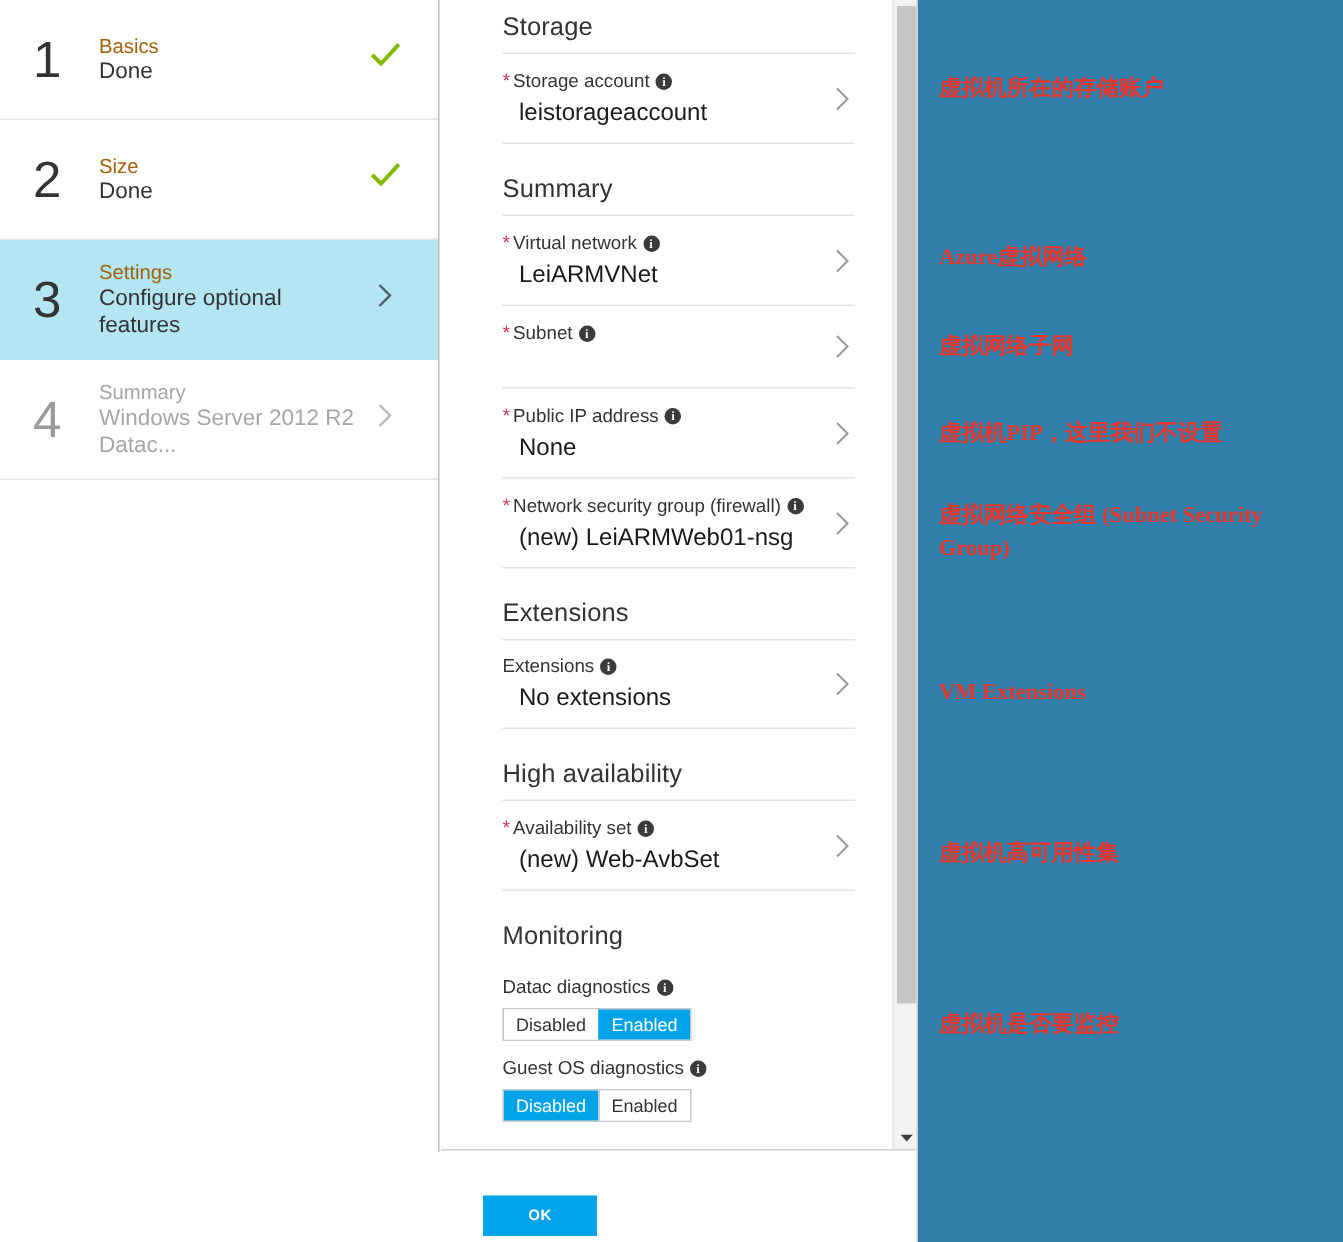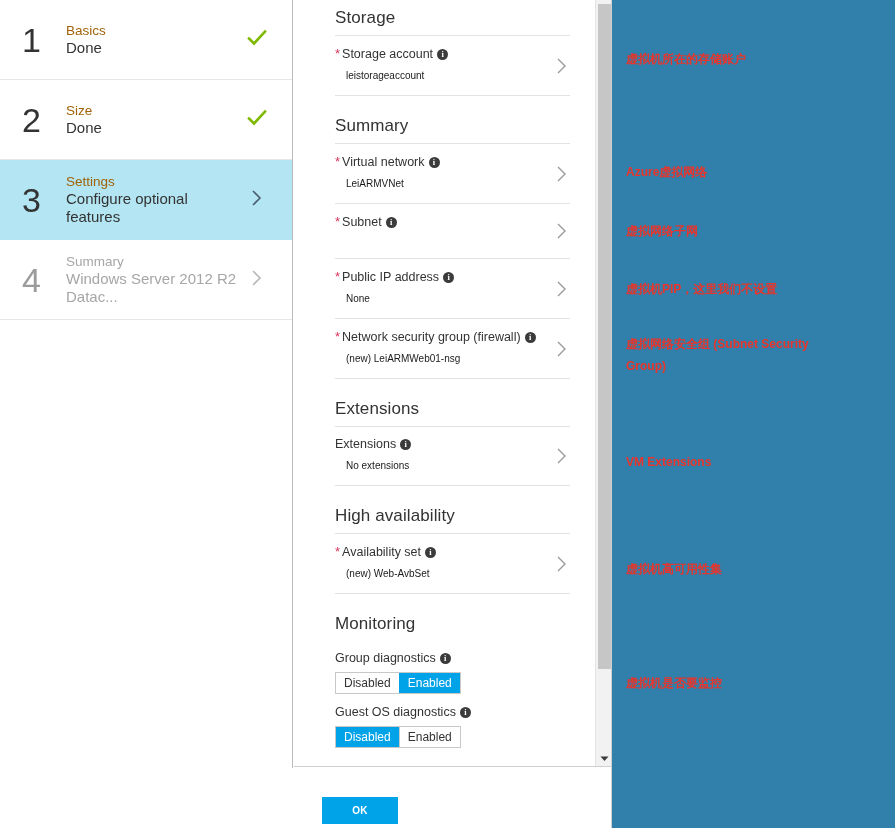--- a/index.html
+++ b/index.html
@@ -81,21 +81,21 @@
   .req { color: #d4375b; font-size: 13px; margin-right: 2px; }
   .info-icon {
     display: inline-block; width: 11px; height: 11px;
     border-radius: 50%; background: #3b3b3b;
     color: #ffffff; font-size: 8.5px; font-weight: bold;
     line-height: 11px; text-align: center;
     margin-left: 4px; vertical-align: 1px;
     font-family: "Liberation Serif", serif;
   }
   .row-value {
-    font-size: 10px; color: #1a1a1a; line-height: 21px;
+    font-size: 16px; color: #1a1a1a; line-height: 21px;
     padding-left: 11px; margin-top: 2px;
     white-space: nowrap; overflow: hidden; text-overflow: ellipsis;
   }
   .row-chev {
     position: absolute; right: 0; top: 50%;
     transform: translateY(-50%);
     width: 16px; height: 24px;
   }
 
   
@@ -153,24 +153,24 @@
 
   
   .notes {
     position: absolute; left: 612px; top: 0;
     width: 283px; height: 828px;
     background: #3180ac;
   }
   .note {
     position: absolute;
     color: #e8342a;
-    font-size: 12px; font-weight: bold;
+    font-size: 15px; font-weight: bold;
     line-height: 22px;
     left: 14px; width: 262px;
-    font-family: Liberation Sans, sans-serif;
+    font-family: Liberation Serif, serif;
   }
   .blade-rightline {
     position: absolute; left: 611px; top: 0;
     width: 1px; height: 828px; background: #cfcfcf;
   }
 </style>
 </head>
 <body>
 
 <div id="root">
@@ -267,21 +267,21 @@
           </div>
           <div class="sec-head">High availability</div>
           <div class="row">
             <div class="row-label"><span class="req">*</span><span>Availability set</span><span class="info-icon">i</span></div>
             <div class="row-value">(new) Web-AvbSet</div>
             <span class="row-chev"><svg viewBox="0 0 16 24" width="16" height="24">
                 <path d="M4 5 L11 12 L4 19" stroke="#9a9a9a" stroke-width="1.4" fill="none"></path>
               </svg></span>
           </div>
           <div class="sec-head" style="border-bottom: none; padding-bottom: 2px;">Monitoring</div>
-          <div class="mon-block"><div class="mon-label"><span>Group diagnostics</span><span class="info-icon">i</span></div><div class="toggle">
+          <div class="mon-block"><div class="mon-label"><span>Datac diagnostics</span><span class="info-icon">i</span></div><div class="toggle">
               <div class="toggle-opt">Disabled</div>
               <div class="toggle-opt on">Enabled</div>
             </div><div class="mon-label"><span>Guest OS diagnostics</span><span class="info-icon">i</span></div><div class="toggle">
               <div class="toggle-opt on">Disabled</div>
               <div class="toggle-opt">Enabled</div>
             </div></div>
           <div style="height: 14px;"></div>
         </div>
 
       <div class="vscroll">

